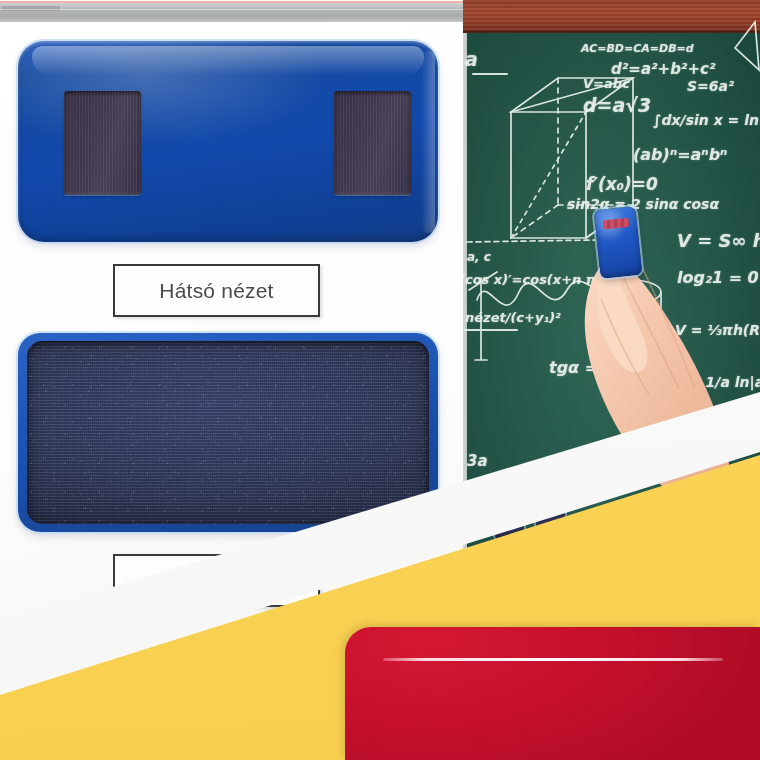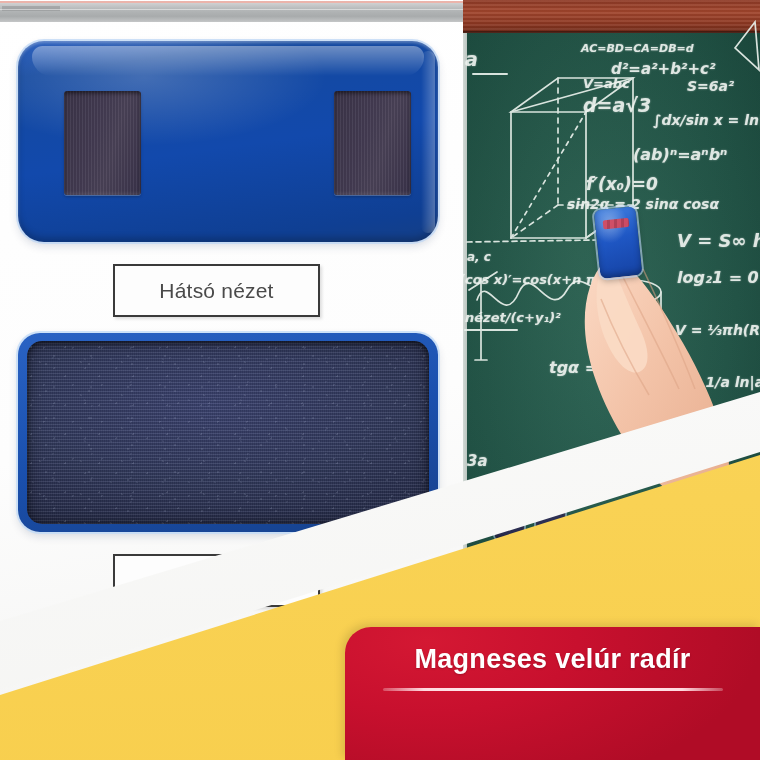--- a/index.html
+++ b/index.html
@@ -417,17 +417,16 @@
       </g>
 
       <ellipse cx="112" cy="232" rx="26" ry="18" fill="#eab394" opacity="0.45"></ellipse>
     </svg>
   </div>
 
   <div class="white-wedge"></div>
   <div class="yellow-wedge"></div>
 
   <div class="red-banner">
-    <div class="banner-title">Magneses velúr radír</div>
     <div class="banner-rule"></div>
   </div>
 
 </div>
 
 </body></html>

